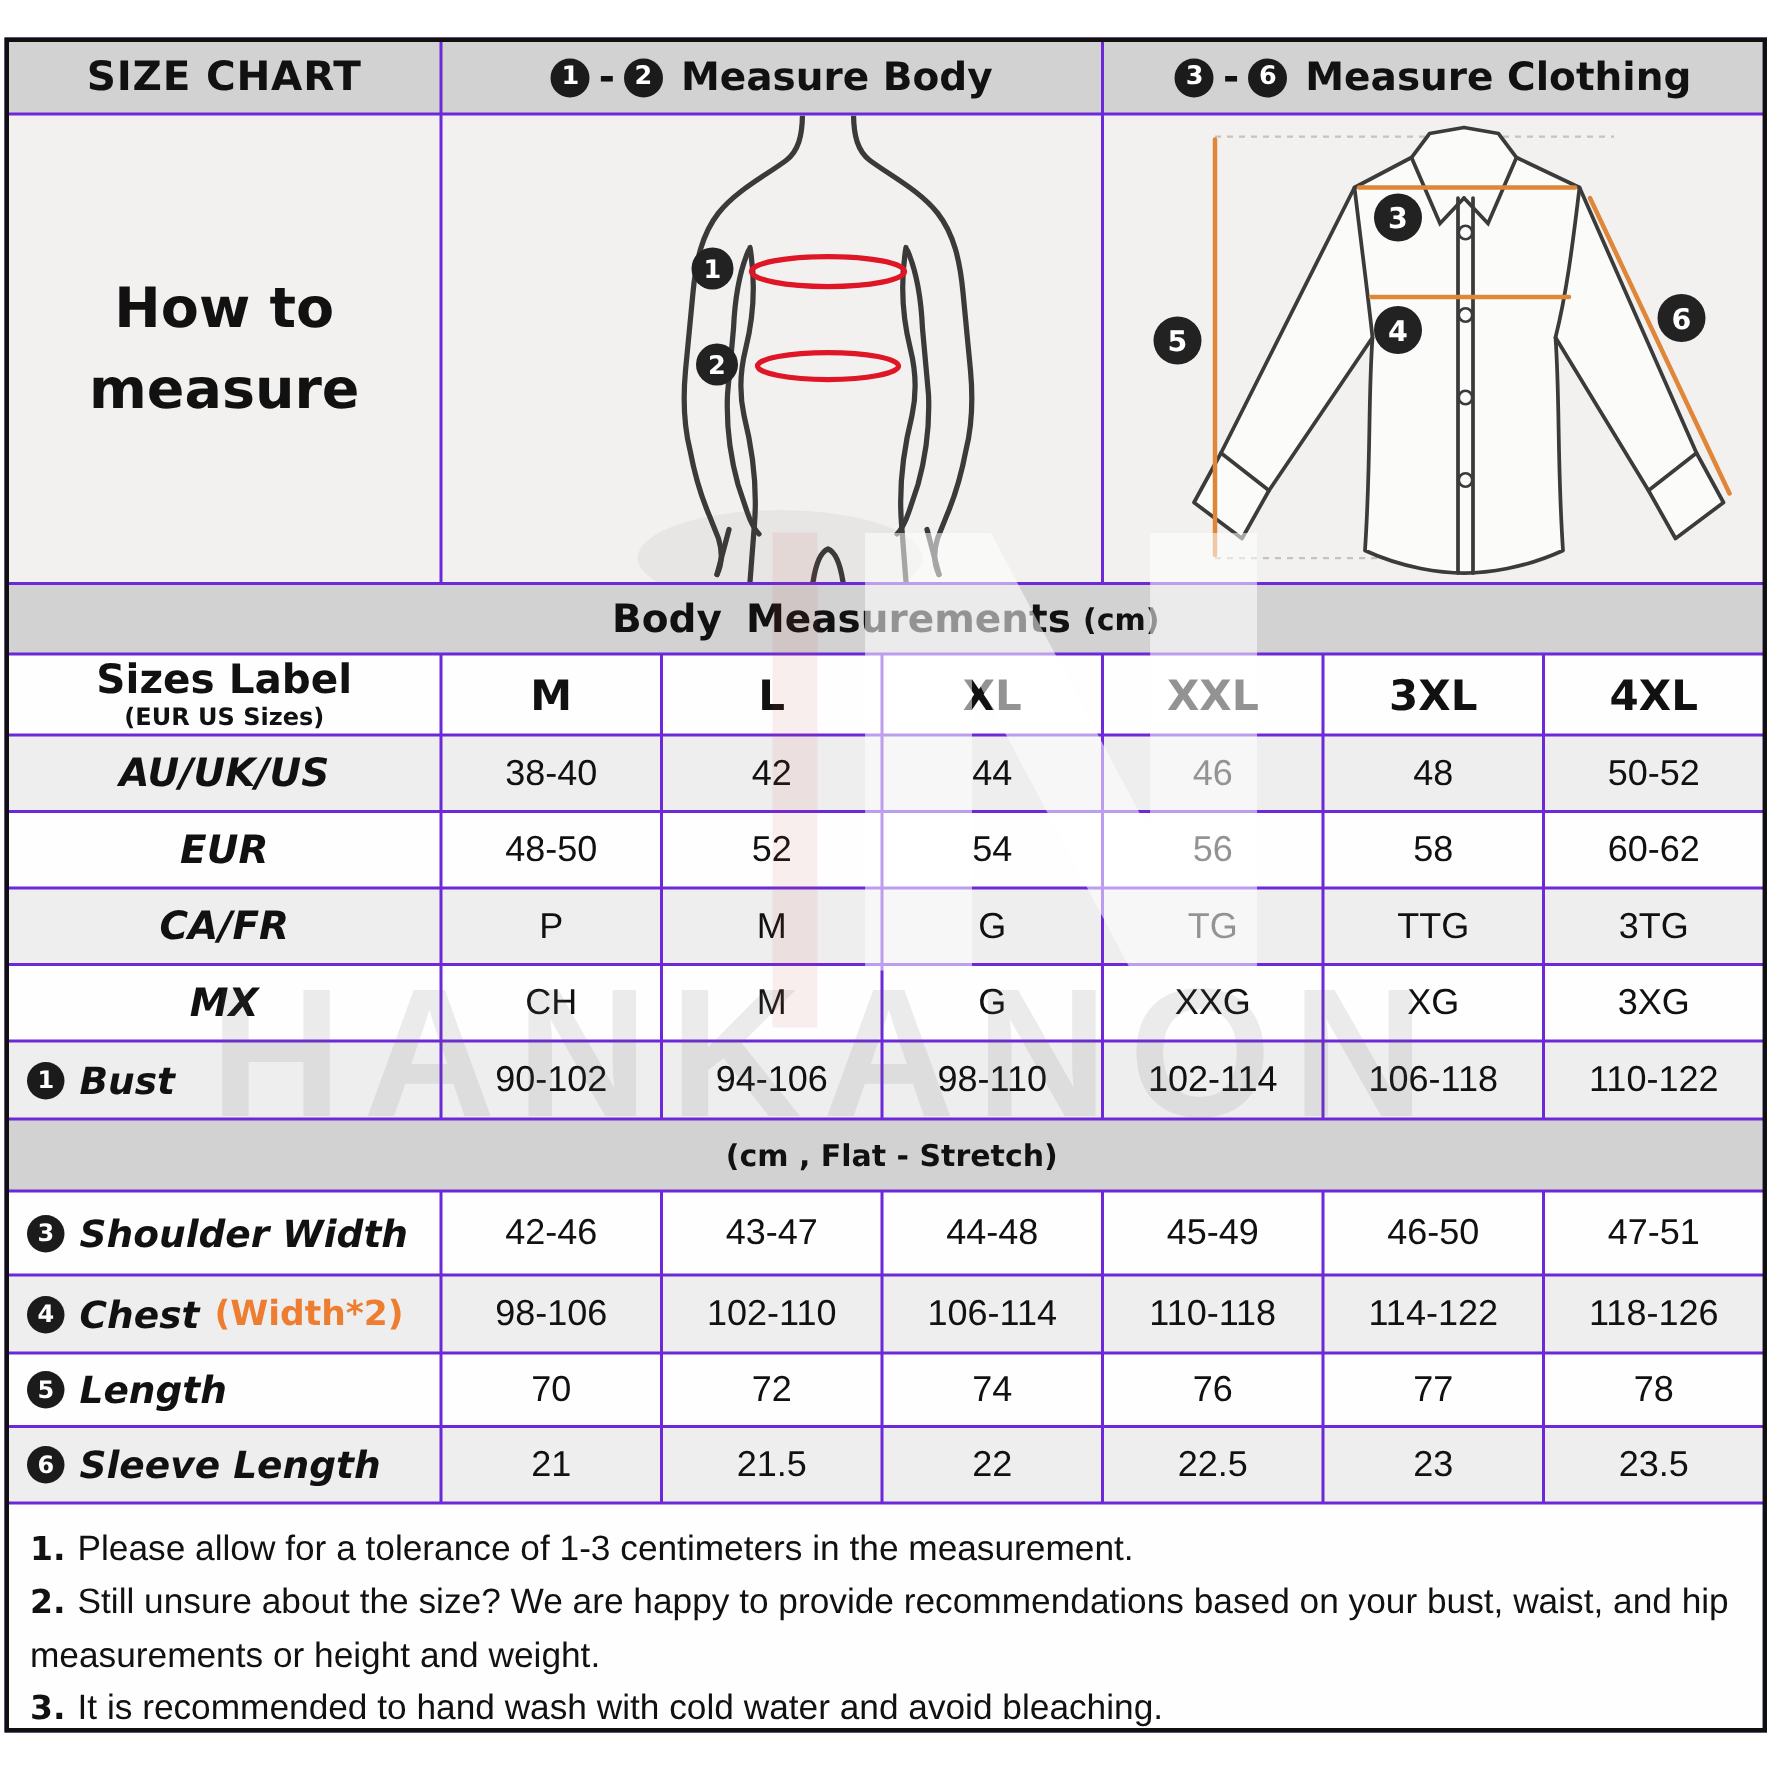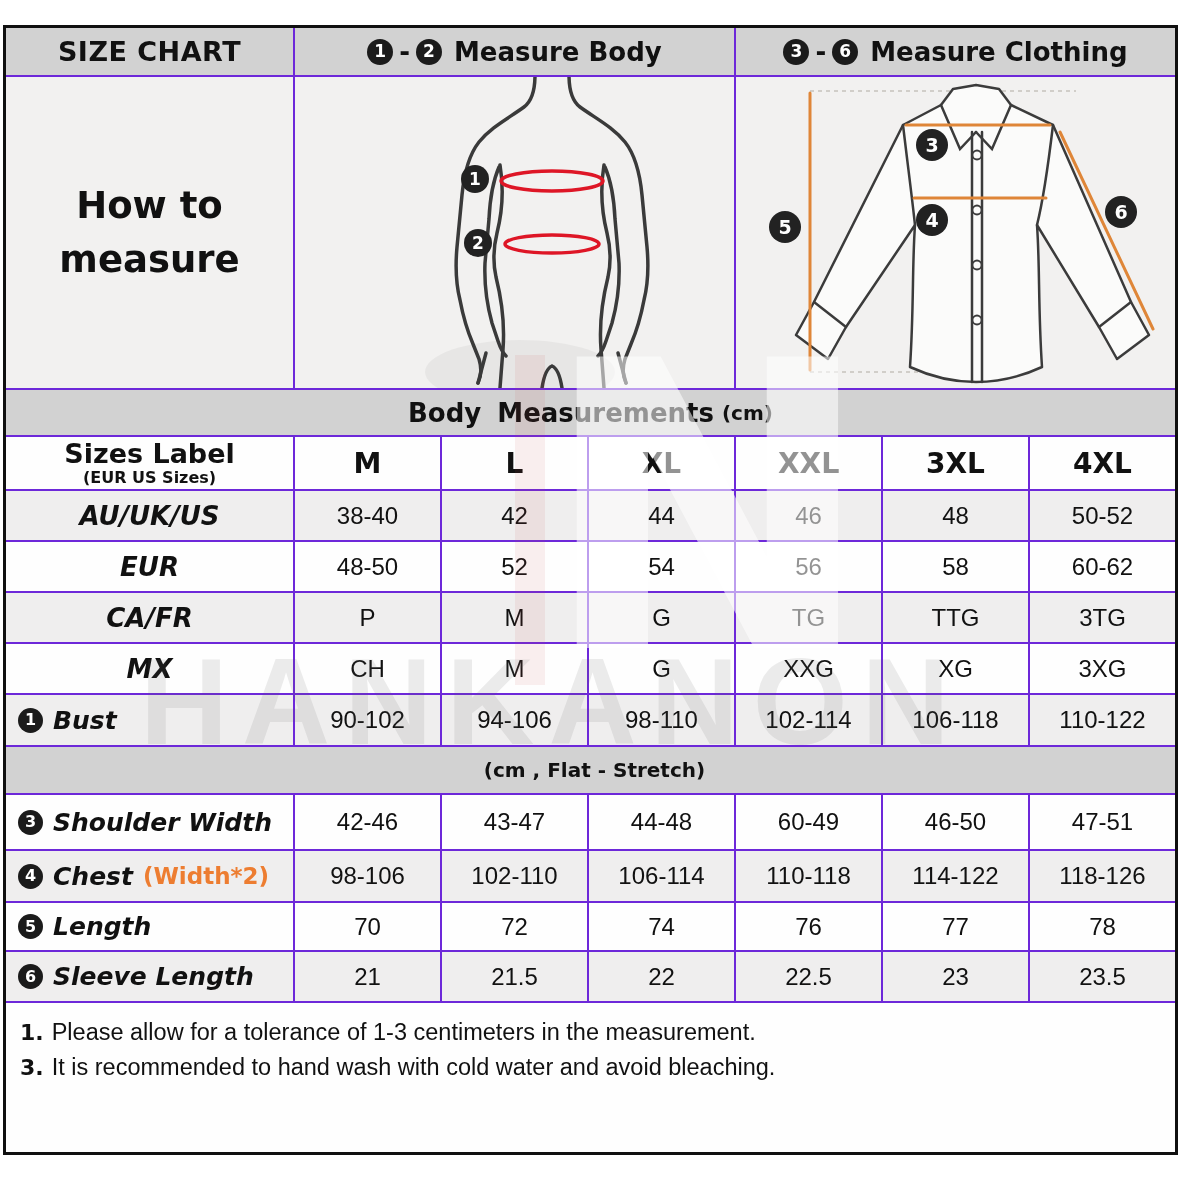--- a/index.html
+++ b/index.html
@@ -209,21 +209,21 @@
     <span class="secUnit">(cm , Flat - Stretch)</span>
   </div>
 
   <div class="cell leftlabel">
     <span class="badge rowbadge">3</span>
     <span class="rlabel">Shoulder Width</span>
   </div>
   <div class="cell val">42-46</div>
   <div class="cell val">43-47</div>
   <div class="cell val">44-48</div>
-  <div class="cell val">60-49</div>
+  <div class="cell val">45-49</div>
   <div class="cell val">46-50</div>
   <div class="cell val">47-51</div>
 
   <div class="cell gray leftlabel">
     <span class="badge rowbadge">4</span>
     <span class="rlabel">Chest</span>
     <span class="chestnote">(Width*2)</span>
   </div>
   <div class="cell gray val">98-106</div>
   <div class="cell gray val">102-110</div>
@@ -249,19 +249,20 @@
   </div>
   <div class="cell gray val">21</div>
   <div class="cell gray val">21.5</div>
   <div class="cell gray val">22</div>
   <div class="cell gray val">22.5</div>
   <div class="cell gray val">23</div>
   <div class="cell gray val">23.5</div>
 
   <div class="cell sp7 notes">
     <p class="note"><b>1.</b><span>Please allow for a tolerance of 1-3 centimeters in the measurement.</span></p>
+    <p class="note"><b>2.</b><span>Still unsure about the size? We are happy to provide recommendations based on your bust, waist, and hip measurements or height and weight.</span></p>
     <p class="note"><b>3.</b><span>It is recommended to hand wash with cold water and avoid bleaching.</span></p>
   </div>
 </div>
 
 <div class="wm wm-stripe"></div>
 <div class="wm wm-n">N</div>
 <div class="wm wm-text">HANKANON</div>
 
 </body></html>

